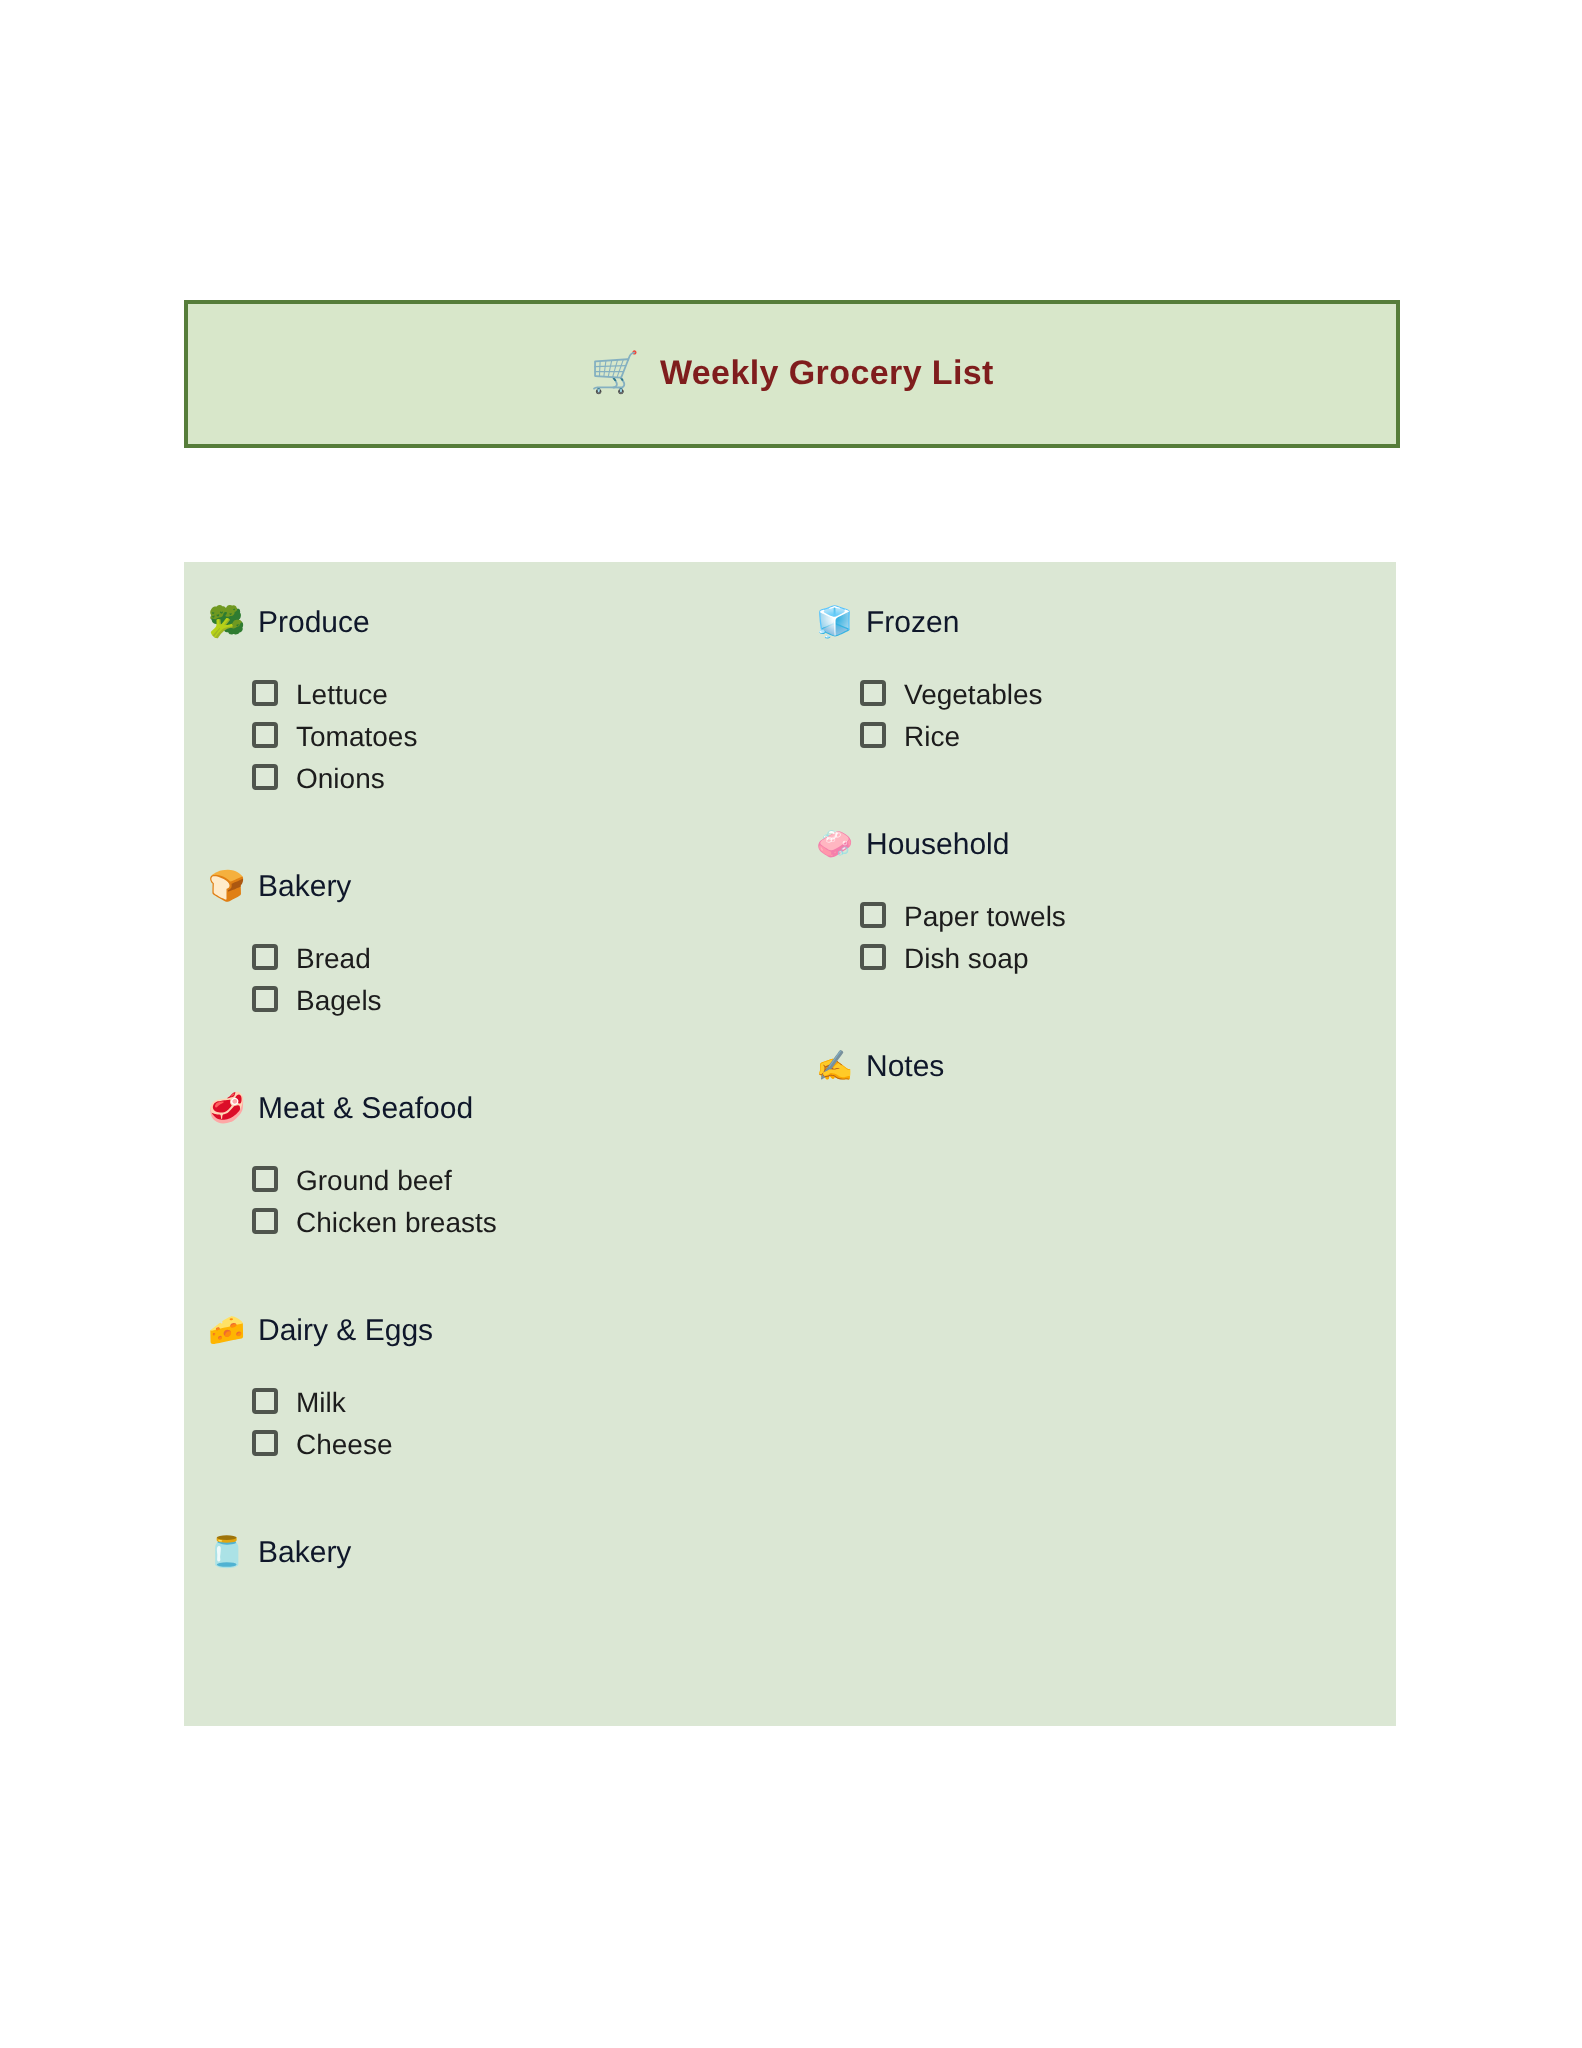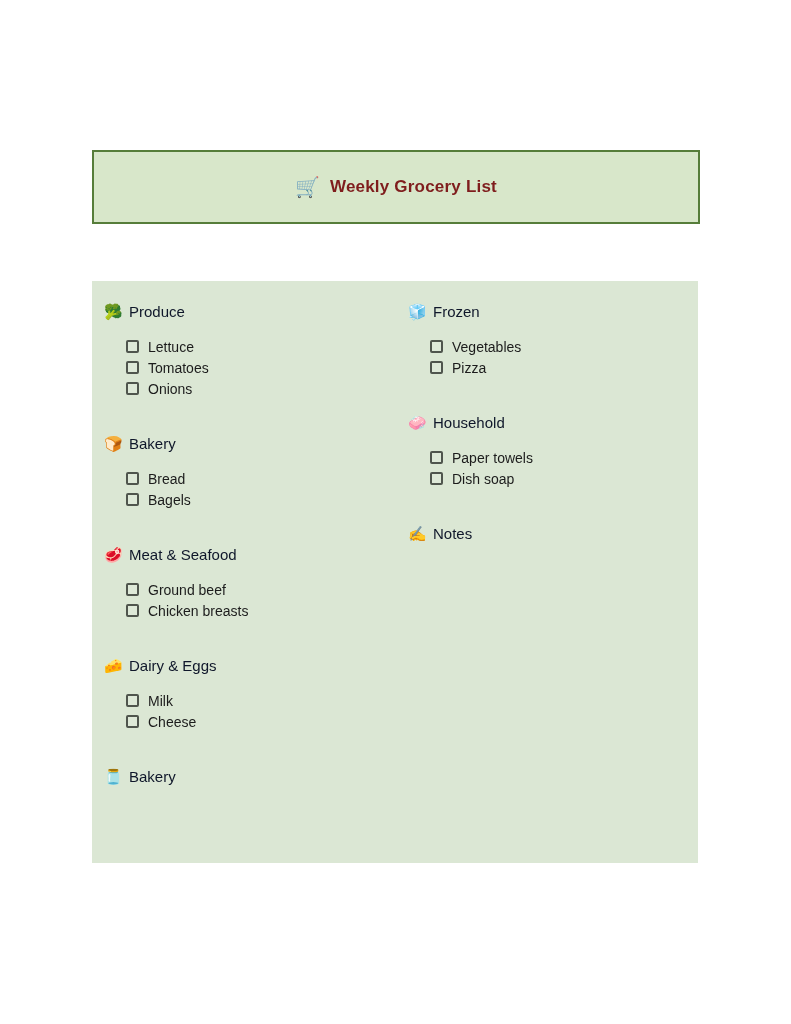--- a/index.html
+++ b/index.html
@@ -160,21 +160,21 @@
         <span class="section-icon">🧊</span>
         <span class="section-label">Frozen</span>
       </div>
       <div class="items">
         <div class="item">
           <span class="checkbox"></span>
           <span class="item-label">Vegetables</span>
         </div>
         <div class="item">
           <span class="checkbox"></span>
-          <span class="item-label">Pizza</span>
+          <span class="item-label">Rice</span>
         </div>
       </div>
     </div>
 
     <div class="section">
       <div class="section-head">
         <span class="section-icon">🧼</span>
         <span class="section-label">Household</span>
       </div>
       <div class="items">

